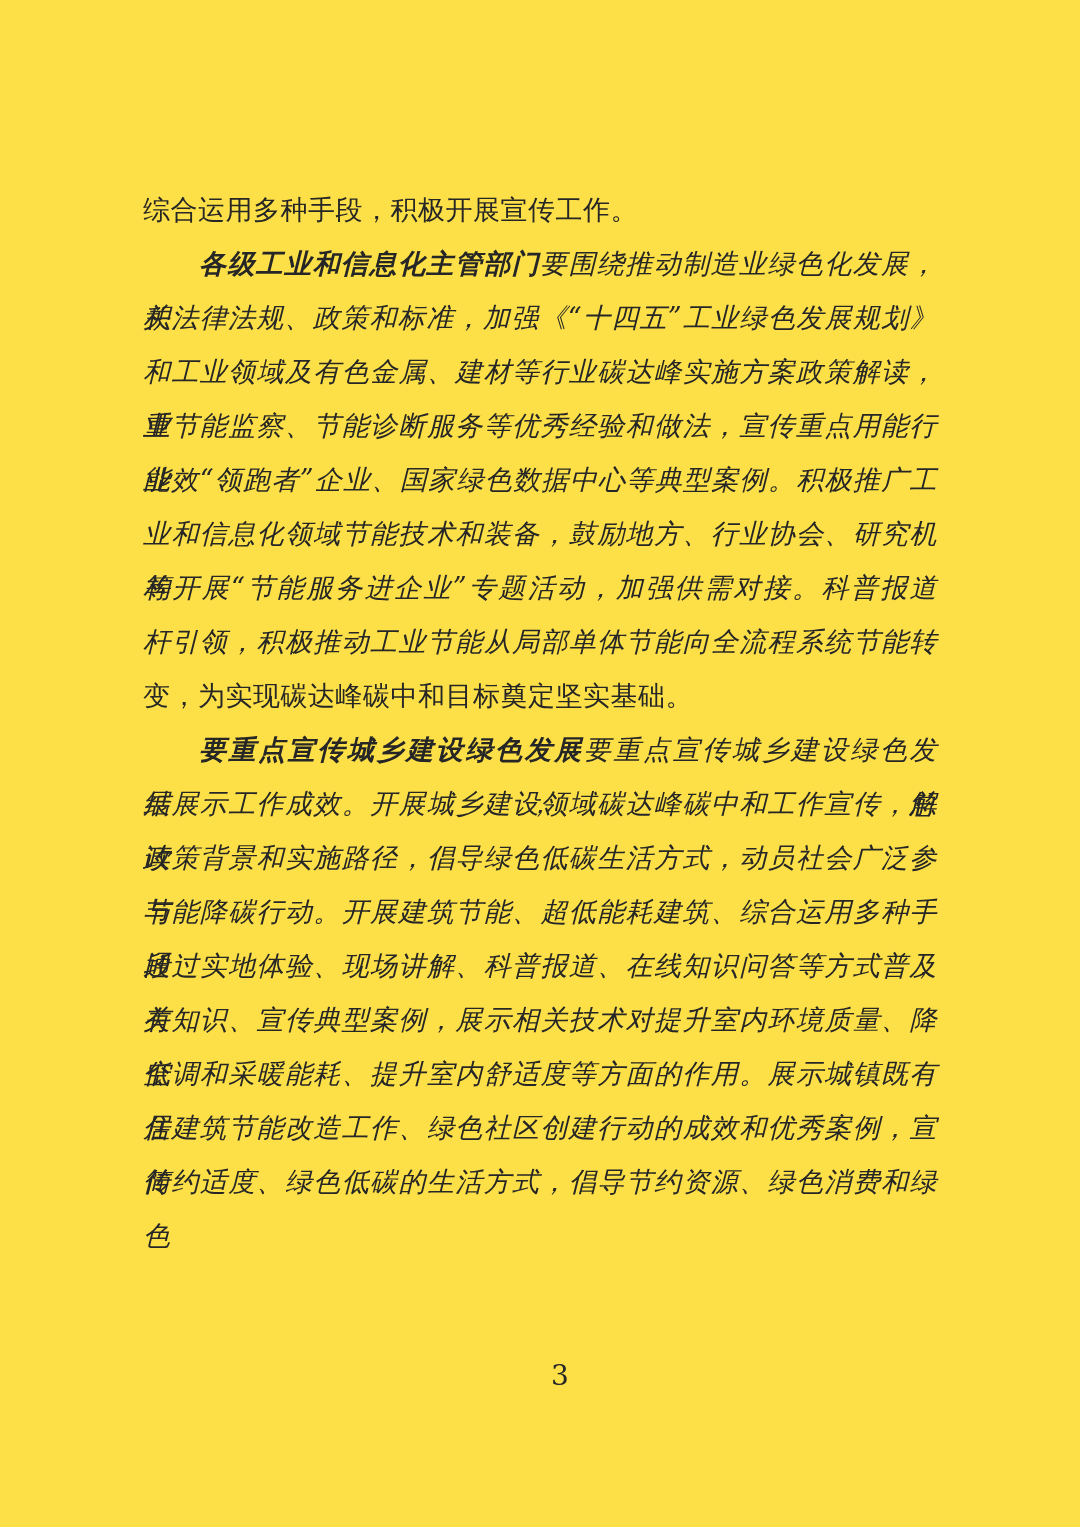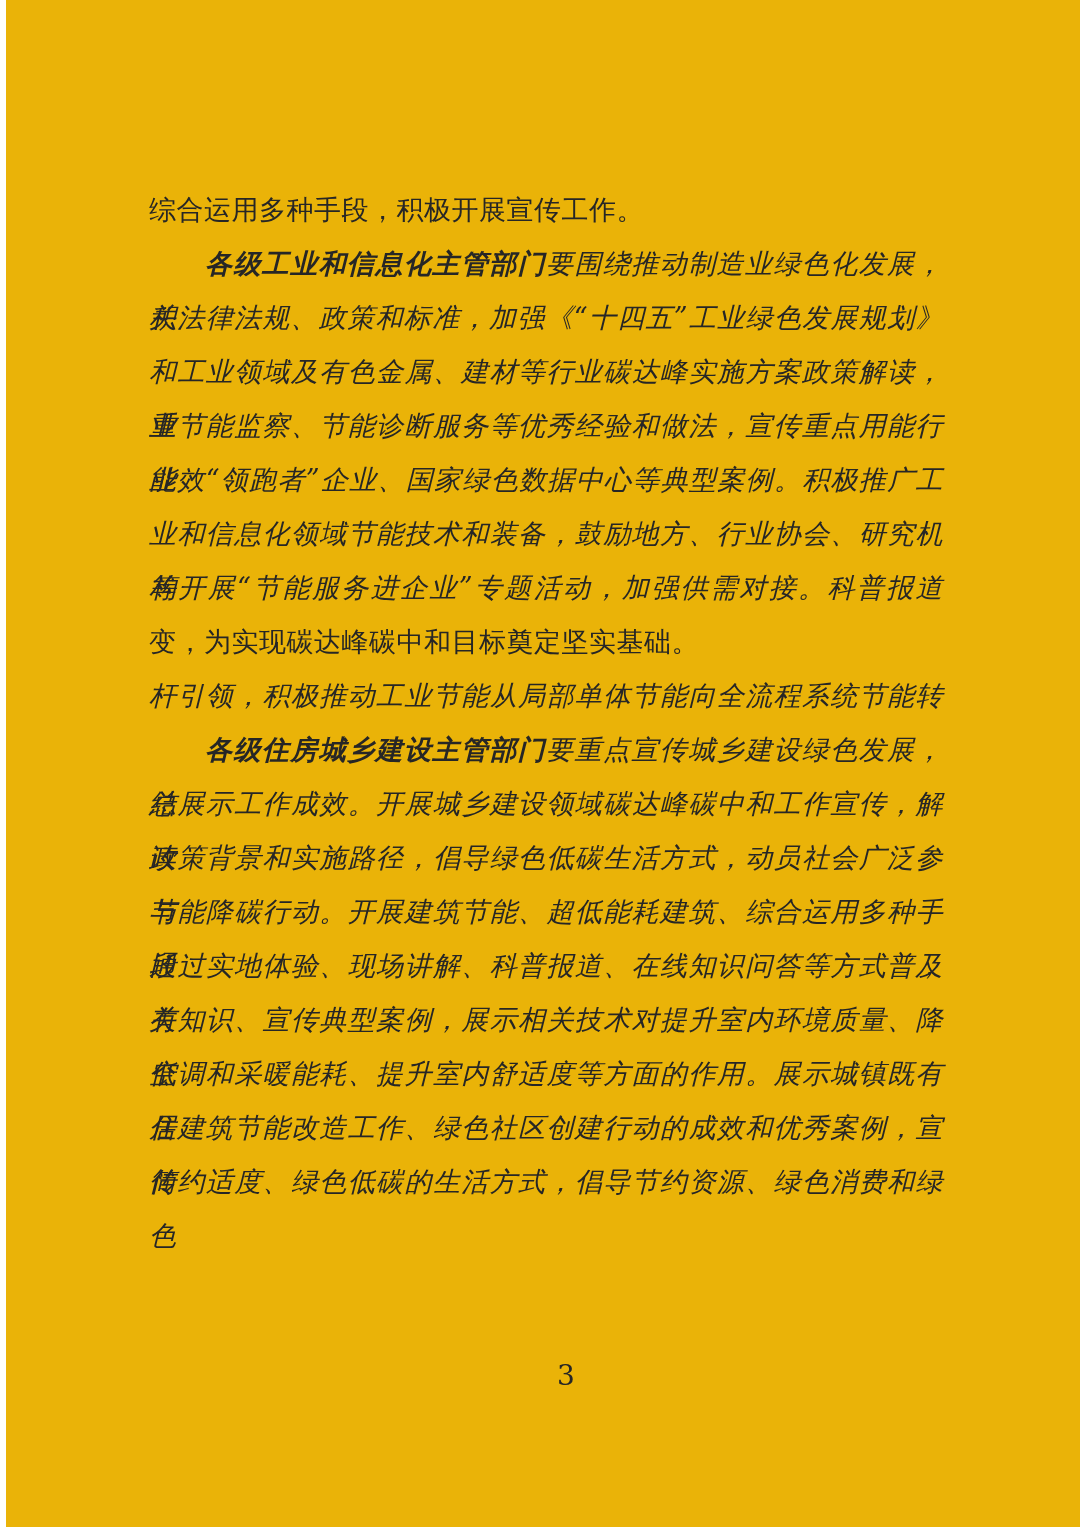--- a/index.html
+++ b/index.html
@@ -11,22 +11,21 @@
     height: 1527px;
     background: #ffffff;
     position: relative;
     font-family: "DejaVu Serif", "Liberation Serif", serif;
     color: #262626;
     overflow: hidden;
   }
   .page {
     position: absolute;
     inset: 0;
-    background: #eab308;
-    margin-left: 6px;
+    background: #fde047;
   }
   .content {
     position: absolute;
     left: 143px;
     top: 183px;
     width: 794px;
   }
   .line {
     font-size: 27px;
     line-height: 54px;
@@ -65,23 +64,23 @@
   <div class="content">
 
   <div class="line"><span>综合运用多种手段，积极开展宣传工作。</span></div>
       <div class="line stretch indent"><span class="bold">各级工业和信息化主管部门</span><span>要围绕推动制造业绿色化发展，积</span></div>
       <div class="line stretch"><span>关法律法规、政策和标准，加强《“十四五”工业绿色发展规划》</span></div>
       <div class="line stretch"><span>和工业领域及有色金属、建材等行业碳达峰实施方案政策解读，重</span></div>
       <div class="line stretch"><span>业节能监察、节能诊断服务等优秀经验和做法，宣传重点用能行业</span></div>
       <div class="line stretch"><span>能效“领跑者”企业、国家绿色数据中心等典型案例。积极推广工</span></div>
       <div class="line stretch"><span>业和信息化领域节能技术和装备，鼓励地方、行业协会、研究机构</span></div>
       <div class="line stretch"><span>等开展“节能服务进企业”专题活动，加强供需对接。科普报道</span></div>
+      <div class="line stretch"><span>杆引领，积极推动工业节能从局部单体节能向全流程系统节能转</span></div>
       <div class="line"><span>变，为实现碳达峰碳中和目标奠定坚实基础。</span></div>
-      <div class="line stretch"><span>杆引领，积极推动工业节能从局部单体节能向全流程系统节能转</span></div>
-      <div class="line stretch indent"><span class="bold">各级住房城乡建设主管部门</span><span>要重点宣传城乡建设绿色发展，总</span></div>
+      <div class="line stretch indent"><span class="bold">要重点宣传城乡建设绿色发展</span><span>要重点宣传城乡建设绿色发展，总</span></div>
       <div class="line stretch"><span>结展示工作成效。开展城乡建设领域碳达峰碳中和工作宣传，解读</span></div>
       <div class="line stretch"><span>政策背景和实施路径，倡导绿色低碳生活方式，动员社会广泛参与</span></div>
       <div class="line stretch"><span>节能降碳行动。开展建筑节能、超低能耗建筑、综合运用多种手段，</span></div>
       <div class="line stretch"><span>通过实地体验、现场讲解、科普报道、在线知识问答等方式普及有</span></div>
       <div class="line stretch"><span>关知识、宣传典型案例，展示相关技术对提升室内环境质量、降低</span></div>
       <div class="line stretch"><span>空调和采暖能耗、提升室内舒适度等方面的作用。展示城镇既有居</span></div>
       <div class="line stretch"><span>住建筑节能改造工作、绿色社区创建行动的成效和优秀案例，宣传</span></div>
       <div class="line stretch"><span>简约适度、绿色低碳的生活方式，倡导节约资源、绿色消费和绿色</span></div>
     </div>
   <div class="page-number">3</div>

